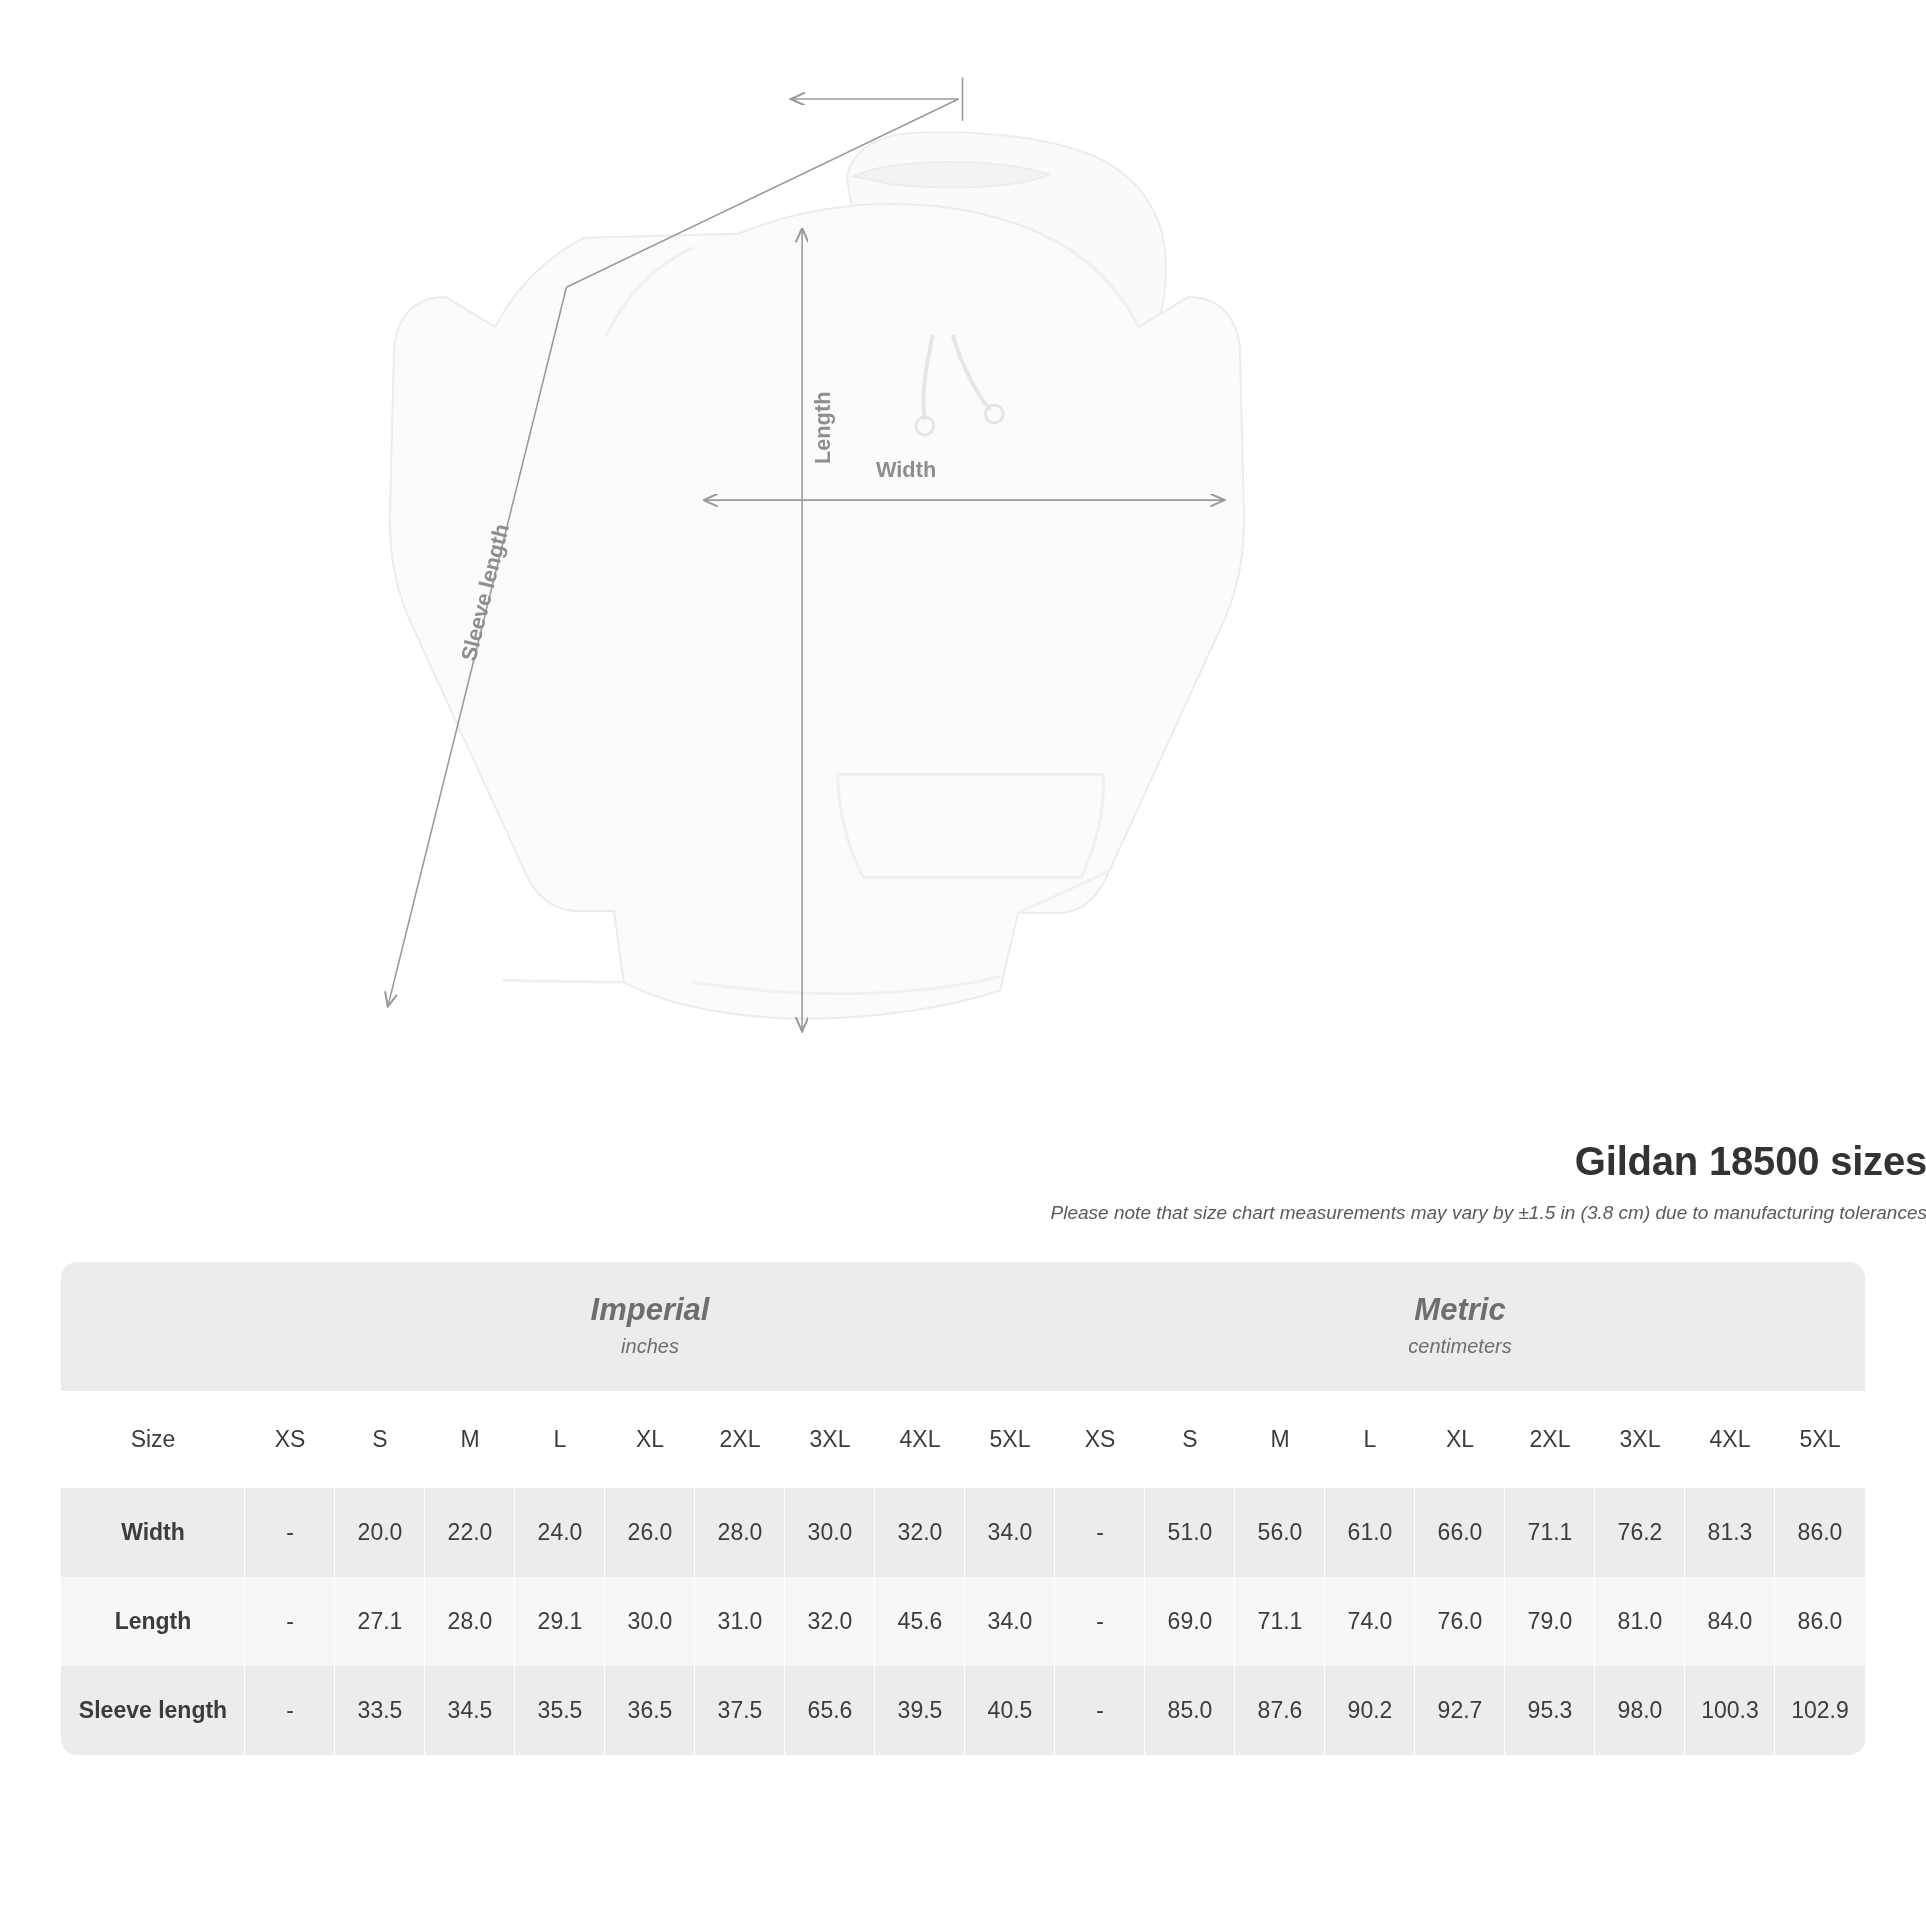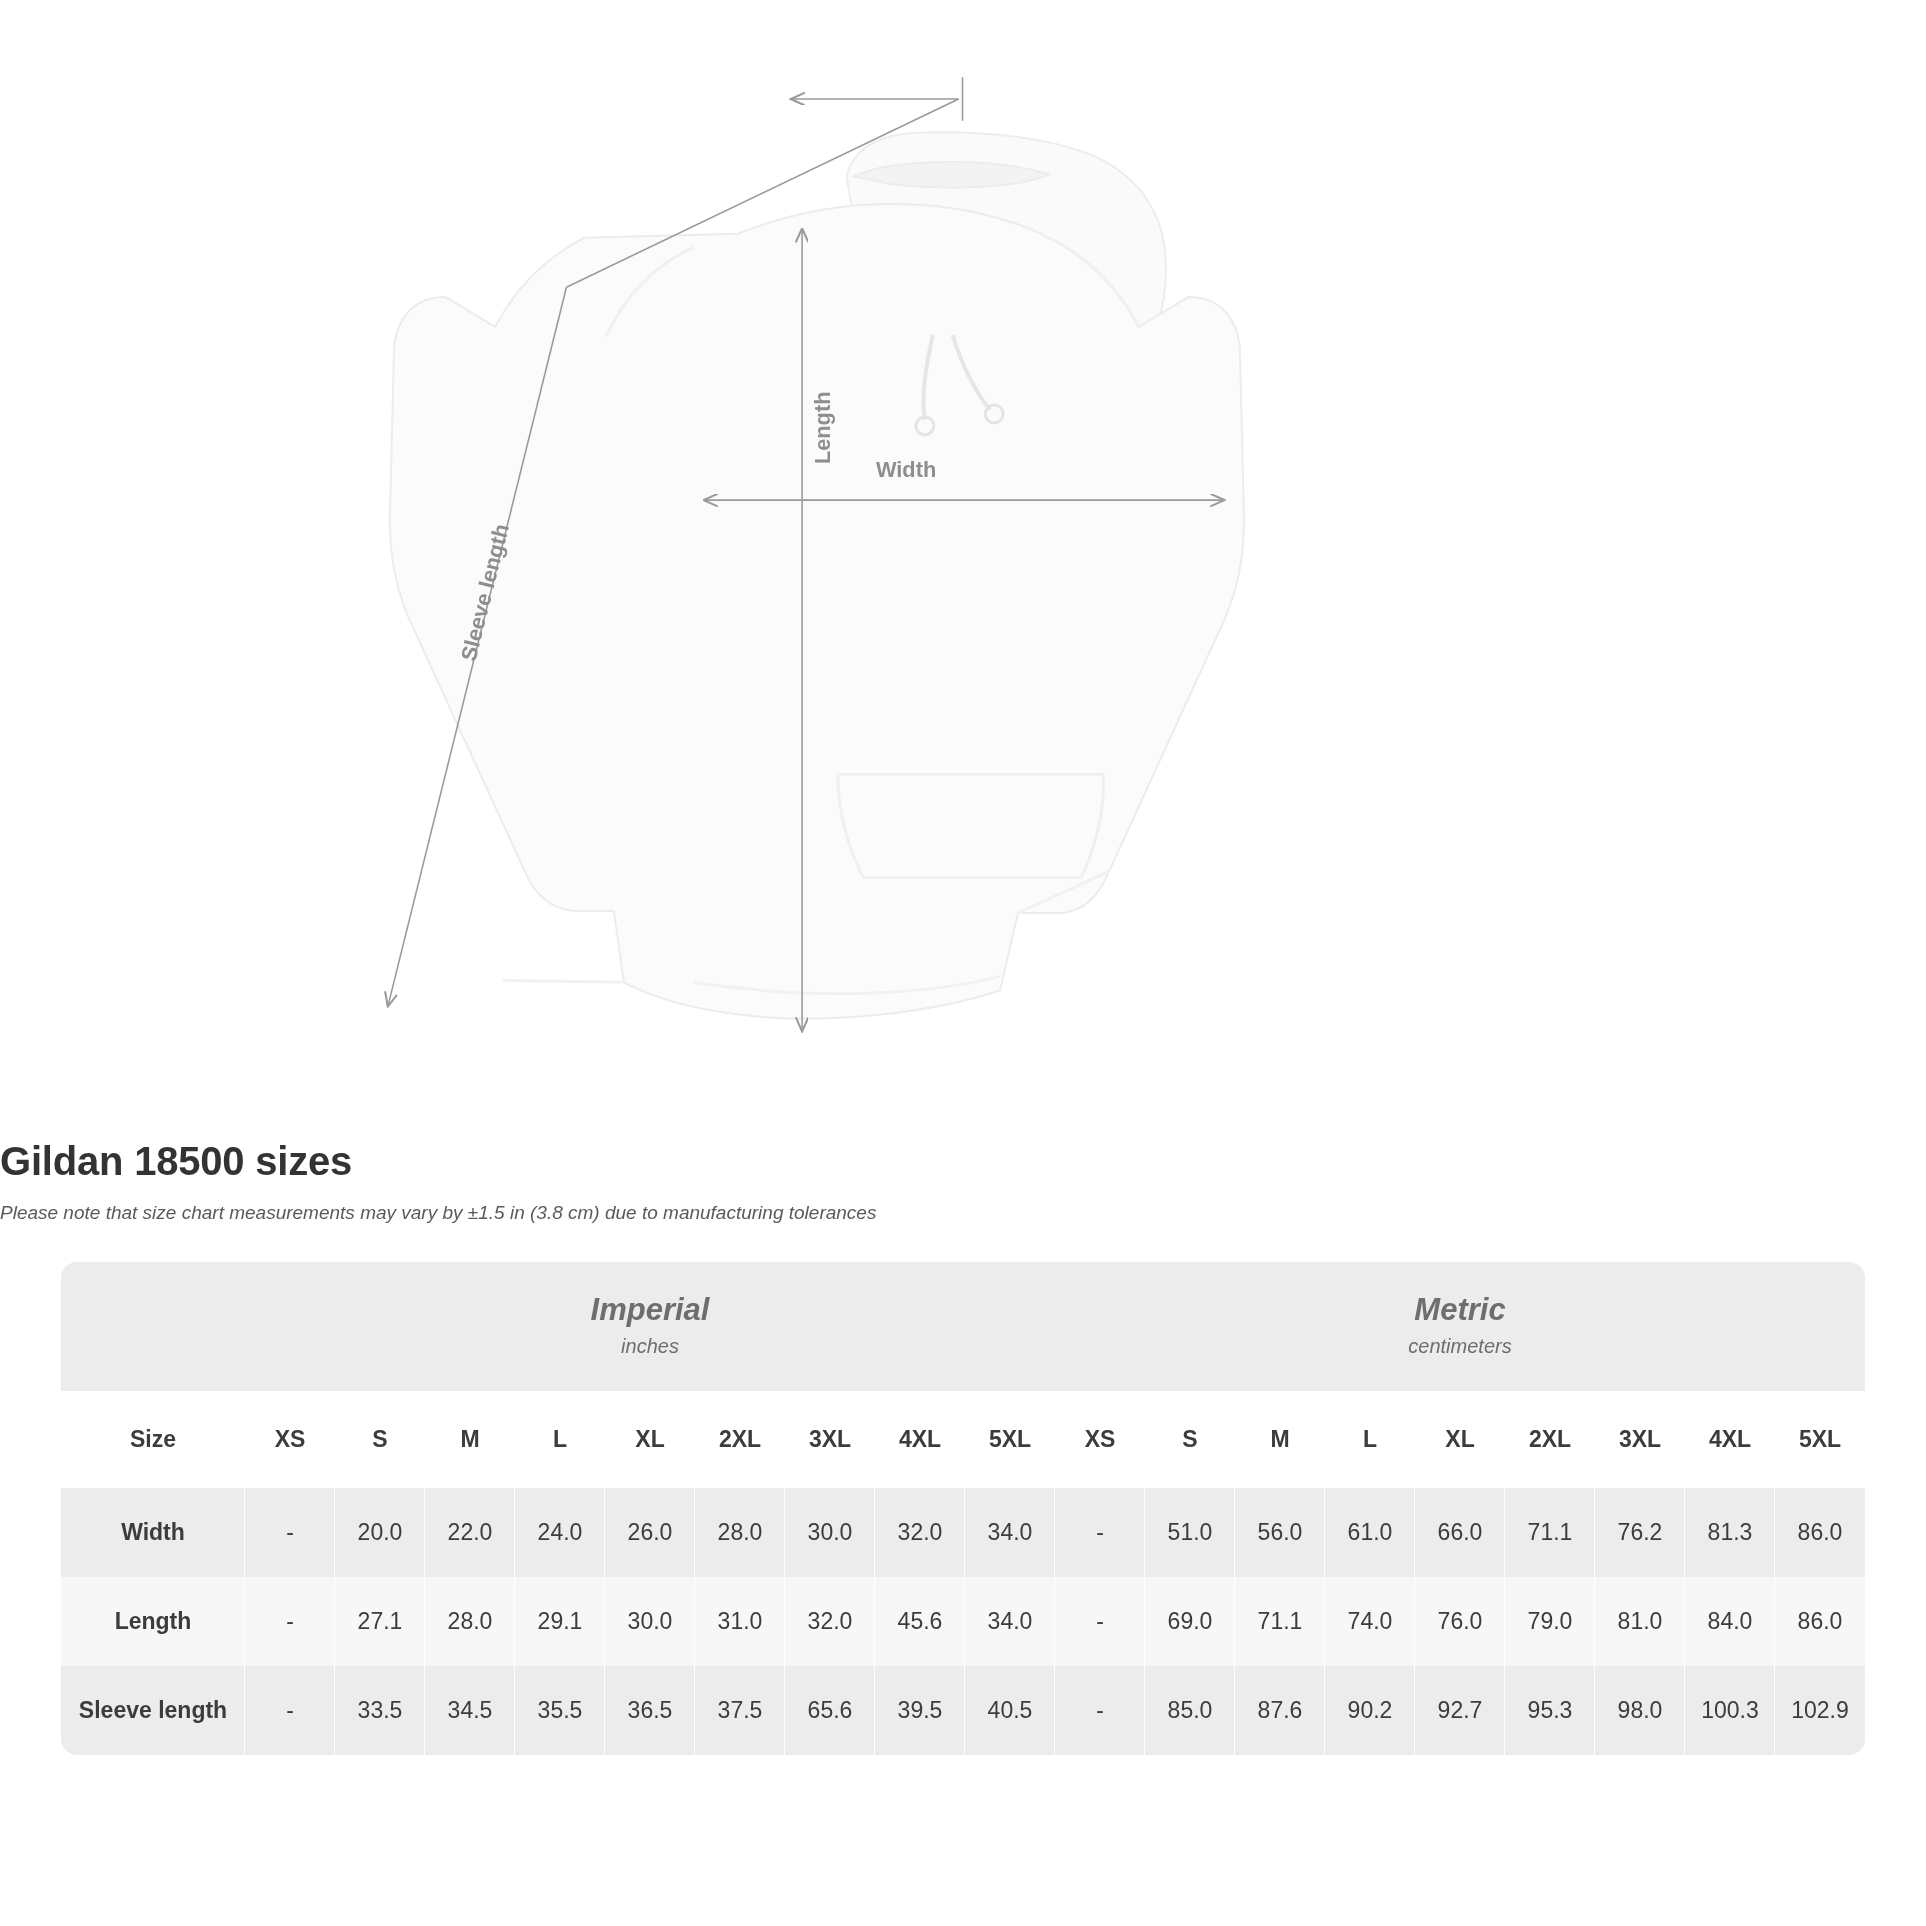--- a/index.html
+++ b/index.html
@@ -28,21 +28,21 @@
     height: 1119px;
   }
   .illo-svg {
     position: absolute;
     left: 0;
     top: 0;
   }
 
   
   .title-block {
-    text-align: left;
+    text-align: right;
     margin-top: 20px;
   }
   .chart-title {
     font-size: 40px;
     font-weight: bold;
     color: #333333;
     letter-spacing: -0.2px;
   }
   .chart-subtitle {
     margin-top: 18px;
@@ -85,21 +85,21 @@
   .unit-sub {
     font-size: 20px;
     font-style: italic;
     color: #6e6e6e;
     line-height: 1.6;
     text-align: center;
   }
   .head-row td {
     background: #ffffff;
     height: 95px;
-    font-weight: bold;
+    font-weight: normal;
     color: #545454;
     font-size: 24px;
   }
   .data-row td {
     height: 87px;
   }
   .data-row.odd td { background: #ececec; }
   .data-row.even td { background: #f7f7f7; }
   .row-label {
     font-weight: bold;

